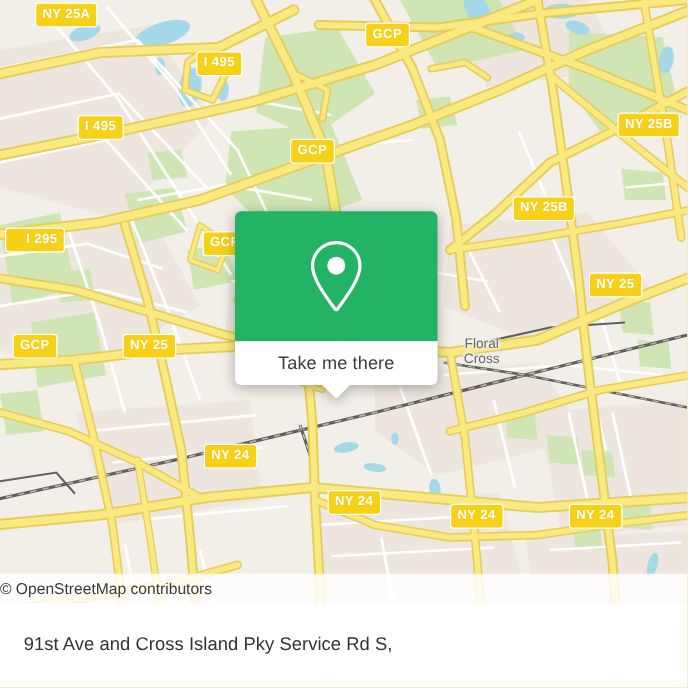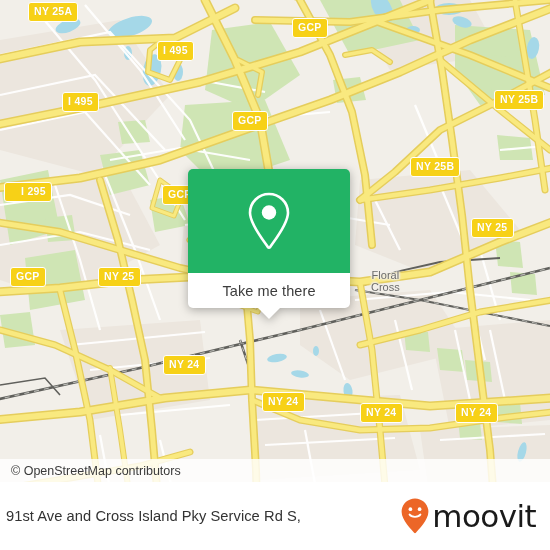--- a/index.html
+++ b/index.html
@@ -83,33 +83,32 @@
     border-top:11px solid #ffffff;
   }
 
   
   #attribution {
     position:absolute;
     left:0; right:0; bottom:68px;
     height:23px;
     background:rgba(255,255,255,.82);
     display:flex; align-items:center;
-    padding-left:11px;
     color:#3a3a3a;
     font-size:12.5px;
   }
 
   
   #footer {
     position:absolute;
     left:0; right:0; bottom:0;
     height:68px;
     background:#ffffff;
     display:flex; align-items:center; justify-content:space-between;
-    padding:0 14px 0 6px;
+    padding:0 14px 0 19px;
     overflow:hidden;
   }
   #footer-address {
     color:#333333;
     font-size:14.7px;
     line-height:21px;
     letter-spacing:.05px;
   }
   #footer-logo { display:flex; align-items:center; gap:0px; flex-shrink:0; }
   #footer-logo svg { display:block; }
@@ -367,24 +366,15 @@
   </div>
 
   <div id="attribution">
     <span>© OpenStreetMap contributors</span>
   </div>
 
   <div id="footer">
     <div id="footer-address">
       <div>91st Ave and Cross Island Pky Service Rd S,</div>
     </div>
-    <div id="footer-logo">
-      <svg width="30" height="38" viewBox="0 0 30 38">
-        <path d="M15 1.5 C7.6 1.5 1.6 7.4 1.6 14.7 C1.6 23 11.6 32.5 14.1 35.8 C14.55 36.4 15.45 36.4 15.9 35.8 C18.4 32.5 28.4 23 28.4 14.7 C28.4 7.4 22.4 1.5 15 1.5 Z" fill="#ec6627"></path>
-        <circle cx="10.4" cy="12.2" r="1.85" fill="#ffffff"></circle>
-        <circle cx="19.6" cy="12.2" r="1.85" fill="#ffffff"></circle>
-        <path d="M9.6 17.6 C11.4 20.6 18.6 20.6 20.4 17.6" fill="none" stroke="#ffffff" stroke-width="1.9" stroke-linecap="round"></path>
-      </svg>
-      <span class="logo-word">moovit</span>
-    </div>
   </div>
 
 </div>
 
 </body></html>

